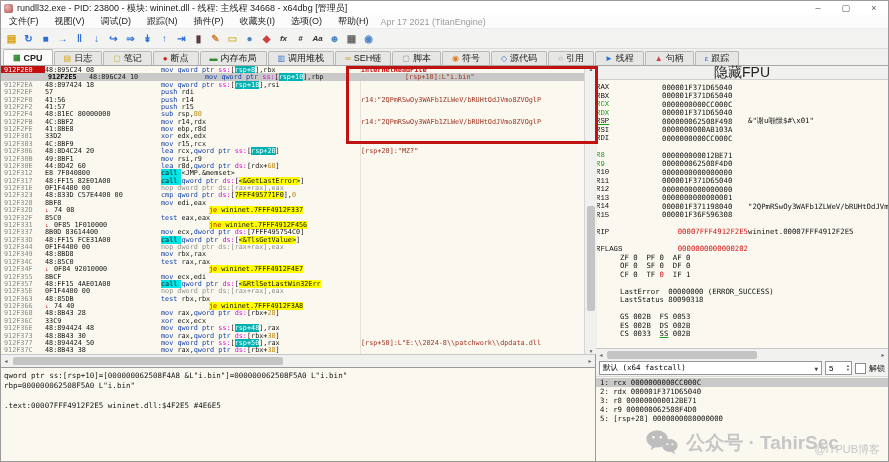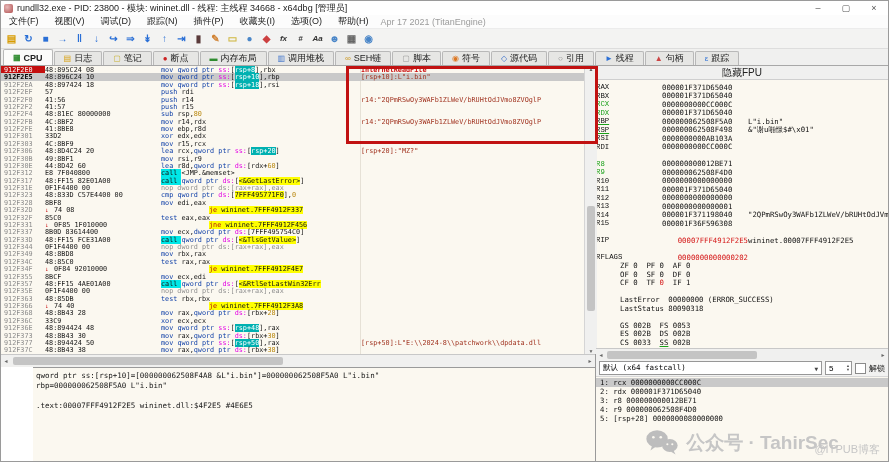--- a/index.html
+++ b/index.html
@@ -38,21 +38,21 @@
   .disasm-wrap{height:288px;flex:none;display:flex;position:relative;background:#fbf8f0;}
   .disasm{width:583px;flex:none;position:relative;font-family:"DejaVu Sans Mono",monospace;
     font-size:6.8px;overflow:hidden;}
   .col-div{position:absolute;left:359px;top:0;bottom:0;width:1px;background:#e6e1d6;}
   .drow{height:7.3846px;display:flex;align-items:flex-start;white-space:pre;position:relative;}
   .addr{width:44px;flex:none;color:#8a8a8a;padding-left:3px;box-sizing:border-box;}
   .bytes{width:116px;flex:none;color:#151515;}
   .ins{width:200px;flex:none;}
   .cmt{flex:1;color:#a23522;overflow:hidden;}
   .cmt.lbl{color:#cc1111;font-weight:bold;}
-  .drow.sel{background:#c9c9c9;}
+  .drow.sel{background:#c9c9c9;padding-left:44px;}
   .drow.sel .addr{color:#000;font-weight:bold;}
   .drow.bp .addr{background:#c40f0f;color:#fff;}
   .mark{color:#cc2222;display:inline-block;width:9px;font-size:6px;}
   .tk-m,.tk-k{color:#1040a8;}
   .tk-s{color:#e400e4;}
   .tk-t{background:#00b1b1;color:#fff;}
   .tk-y{background:#ffff00;color:#111;}
   .tk-g{color:#8f8f8f;}
   .tk-i{color:#b8860b;}
   .tk-p{color:#151515;}
@@ -65,25 +65,25 @@
   .vsb{width:12px;flex:none;background:#f0f0ef;border-left:1px solid #d5d5d5;position:relative;}
   .vsb .arr{position:absolute;left:0;width:12px;text-align:center;font-size:5px;color:#666;}
   .vsb .thumb{position:absolute;left:2px;width:8px;background:#c4c4c4;border-radius:2px;}
   .hsb{height:12px;flex:none;background:#f0f0ef;border-top:1px solid #c8c8c8;position:relative;}
   .hsb .arr{position:absolute;top:0;height:12px;line-height:12px;font-size:5px;color:#666;width:10px;
     text-align:center;}
   .hsb .thumb{position:absolute;top:2px;height:8px;background:#c4c4c4;border-radius:2px;}
   
   .info{flex:1;background:#fbf8f0;border-top:1px solid #9a9a9a;
     font-family:"DejaVu Sans Mono",monospace;font-size:7.5px;line-height:10px;color:#151515;
-    padding:3px 3px;white-space:pre;overflow:hidden;margin-left:32px;}
+    padding:3px 3px;white-space:pre;overflow:hidden;}
   
   .right{flex:1;display:flex;flex-direction:column;background:#fbf8f0;min-width:0;}
   .reg-header{height:13px;flex:none;background:#f0f0ef;border-bottom:1px solid #cfcfcf;
-    text-align:center;font-size:10px;line-height:13px;color:#222;}
+    text-align:center;font-size:14px;line-height:13px;color:#222;}
   .regs{height:265px;flex:none;font-family:"DejaVu Sans Mono",monospace;font-size:7.3px;
     padding-top:3px;overflow:hidden;}
   .rrow{height:8.5px;display:flex;white-space:pre;align-items:center;}
   .rn{width:66px;flex:none;padding-left:0;box-sizing:border-box;color:#111;font-family:Liberation Mono, monospace;}
   .rn.green{color:#18a018;}
   .rn.ul{text-decoration:underline;text-decoration-color:#18a018;}
   .rv{width:86px;flex:none;color:#111;}
   .rv.red{color:#d41414;text-align:right;}
   .ra{flex:1;color:#111;overflow:hidden;}
   .rtext{padding-left:24px;color:#111;}
@@ -284,21 +284,20 @@
       <div class="info" id="info"><div>qword ptr ss:[rsp+10]=[000000062508F4A8 &amp;L"i.bin"]=000000062508F5A0 L"i.bin"</div><div>rbp=000000062508F5A0 L"i.bin"</div><div> </div><div>.text:00007FFF4912F2E5 wininet.dll:$4F2E5 #4E6E5</div></div>
     </div>
 
     <div class="right">
       <div class="reg-header">隐藏FPU</div>
       <div class="regs" id="regs">
           <div class="rrow"><span class="rn">RAX</span><span class="rv">000001F371D65040</span><span class="ra"></span></div>
           <div class="rrow"><span class="rn">RBX</span><span class="rv">000001F371D65040</span><span class="ra"></span></div>
           <div class="rrow"><span class="rn green">RCX</span><span class="rv">0000000000CC000C</span><span class="ra"></span></div>
           <div class="rrow"><span class="rn green">RDX</span><span class="rv">000001F371D65040</span><span class="ra"></span></div>
-          <div class="rrow"><span class="rn ul">RBP</span><span class="rv">000000062508F5A0</span><span class="ra">L"i.bin"</span></div>
           <div class="rrow"><span class="rn ul">RSP</span><span class="rv">000000062508F498</span><span class="ra">&amp;"谢u啪憬$#\x01"</span></div>
           <div class="rrow"><span class="rn">RSI</span><span class="rv">0000000000AB103A</span><span class="ra"></span></div>
           <div class="rrow"><span class="rn">RDI</span><span class="rv">0000000000CC000C</span><span class="ra"></span></div>
           <div class="rrow"></div>
           <div class="rrow"><span class="rn green">R8</span><span class="rv">000000000012BE71</span><span class="ra"></span></div>
           <div class="rrow"><span class="rn green">R9</span><span class="rv">000000062508F4D0</span><span class="ra"></span></div>
           <div class="rrow"><span class="rn">R10</span><span class="rv">0000000000000000</span><span class="ra"></span></div>
           <div class="rrow"><span class="rn">R11</span><span class="rv">000001F371D65040</span><span class="ra"></span></div>
           <div class="rrow"><span class="rn">R12</span><span class="rv">0000000000000000</span><span class="ra"></span></div>
           <div class="rrow"><span class="rn">R13</span><span class="rv">0000000000000001</span><span class="ra"></span></div>

